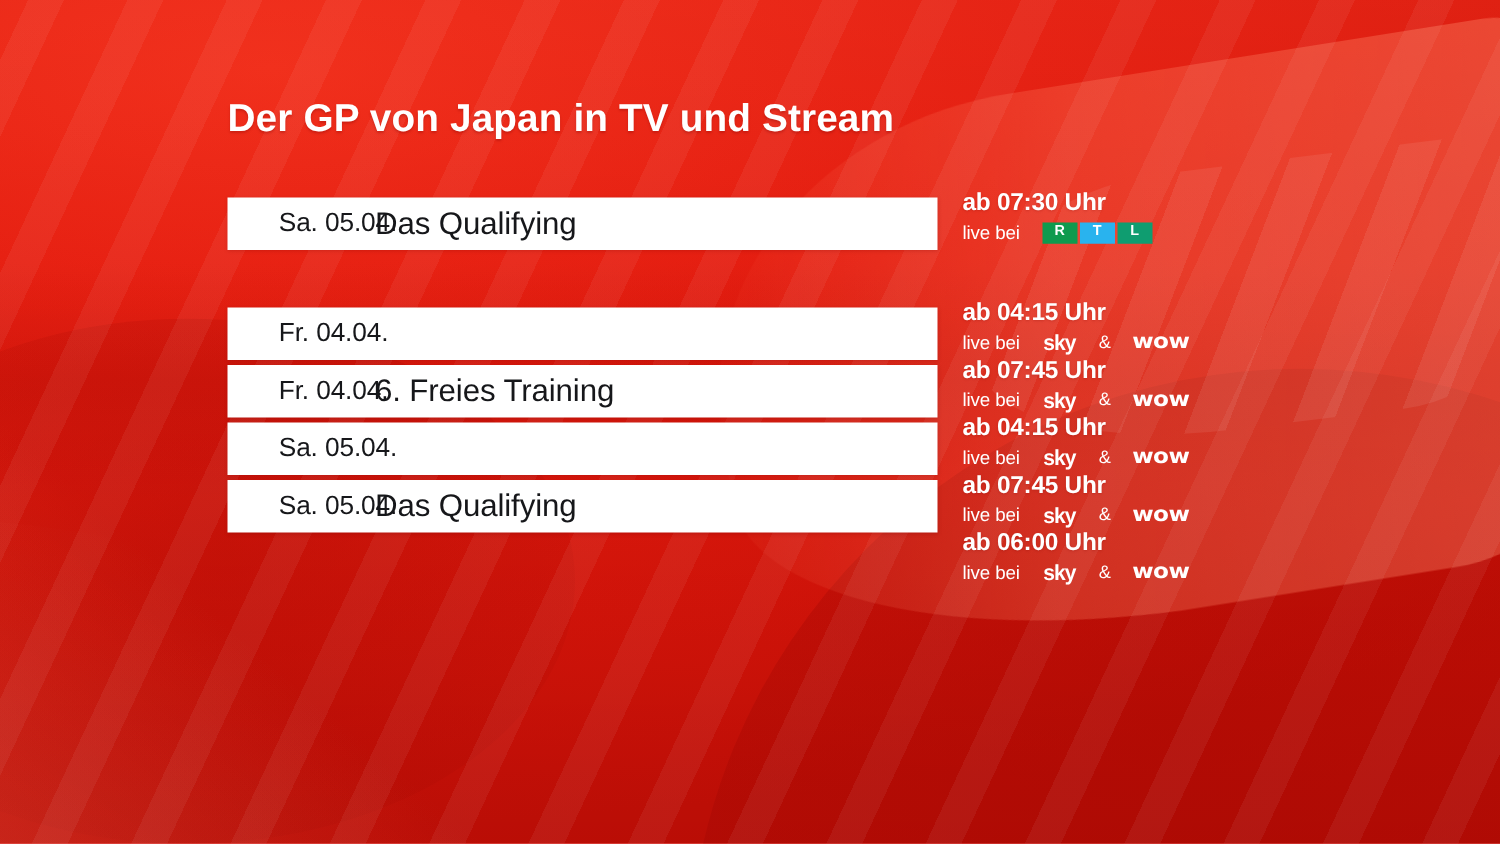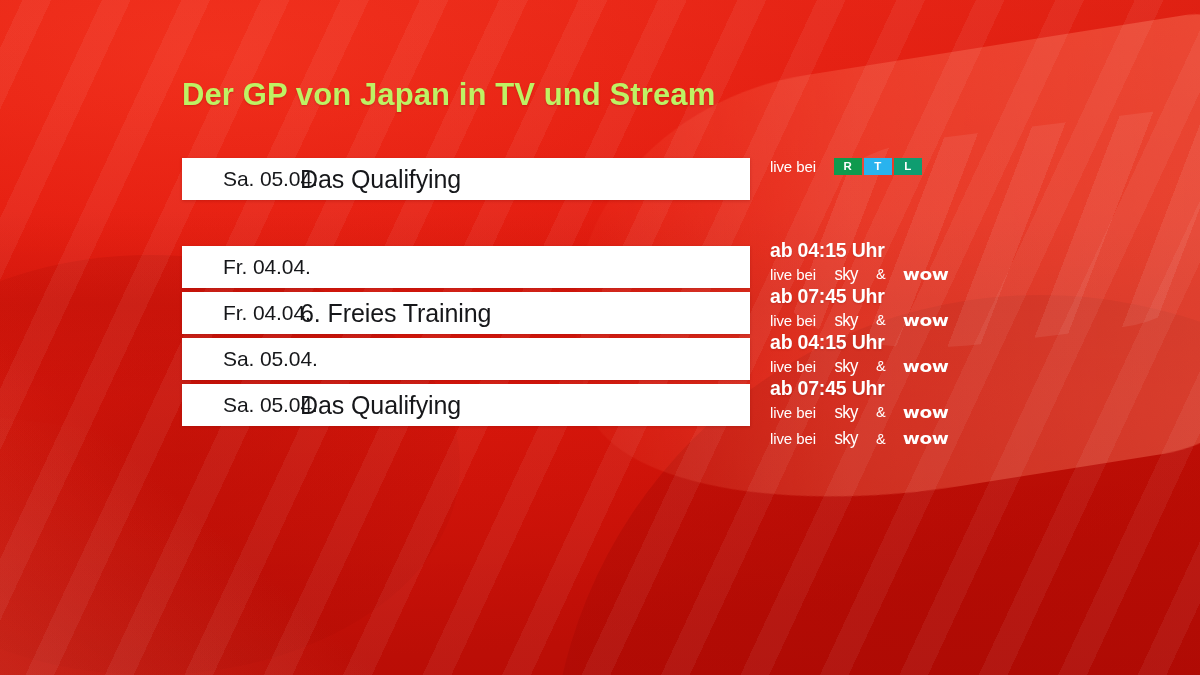--- a/index.html
+++ b/index.html
@@ -101,21 +101,21 @@
   }
 
   
   #content{ position:absolute; inset:0; }
 
   .title{
     position:absolute;
     left:182px; top:77px;
     font-size:31px;
     font-weight:bold;
-    color:#bef264;
+    color:#ffffff;
     letter-spacing:.1px;
     white-space:nowrap;
     text-shadow:0 1px 2px rgba(120,0,0,.28);
   }
 
   .rows{
     position:absolute;
     left:182px; top:158px;
     width:780px;
   }
@@ -174,21 +174,21 @@
     align-items:center;
     gap:18px;
     font-size:15px;
     white-space:nowrap;
   }
   .chan .live .lbl{ font-weight:400; letter-spacing:-.1px; }
 
   
   .logo-sky{
     font-size:17.5px;
-    font-weight:normal;
+    font-weight:bold;
     letter-spacing:-.7px;
     transform:scaleX(.96);
   }
   .amp{ font-size:14.5px; font-weight:400; }
 
   
   .logo-wow{
     font-size:17.5px;
     font-weight:bold;
     letter-spacing:-.4px;
@@ -237,20 +237,21 @@
     <div class="title">Der GP von Japan in TV und Stream</div>
 
     <div class="rows">
 
       <div class="row spacer-after">
         <div class="bar">
           <span class="date">Sa. 05.04.</span>
           <span class="event">Das Qualifying</span>
         </div>
         <div class="chan">
+          <div class="time">ab 07:30 Uhr</div>
           <div class="live">
             <span class="lbl">live bei</span>
             <span class="logo-rtl">
               <span class="r">R</span>
               <span class="t">T</span>
               <span class="l">L</span>
             </span>
           </div>
         </div>
       </div>
@@ -312,20 +313,21 @@
             <span class="lbl">live bei</span>
             <span class="logo-sky">sky</span>
             <span class="amp">&amp;</span>
             <span class="logo-wow">wow</span>
           </div>
         </div>
       </div>
 
       <div class="row">
         <div class="chan">
+          <div class="time">ab 06:00 Uhr</div>
           <div class="live">
             <span class="lbl">live bei</span>
             <span class="logo-sky">sky</span>
             <span class="amp">&amp;</span>
             <span class="logo-wow">wow</span>
           </div>
         </div>
       </div>
 
     </div>

